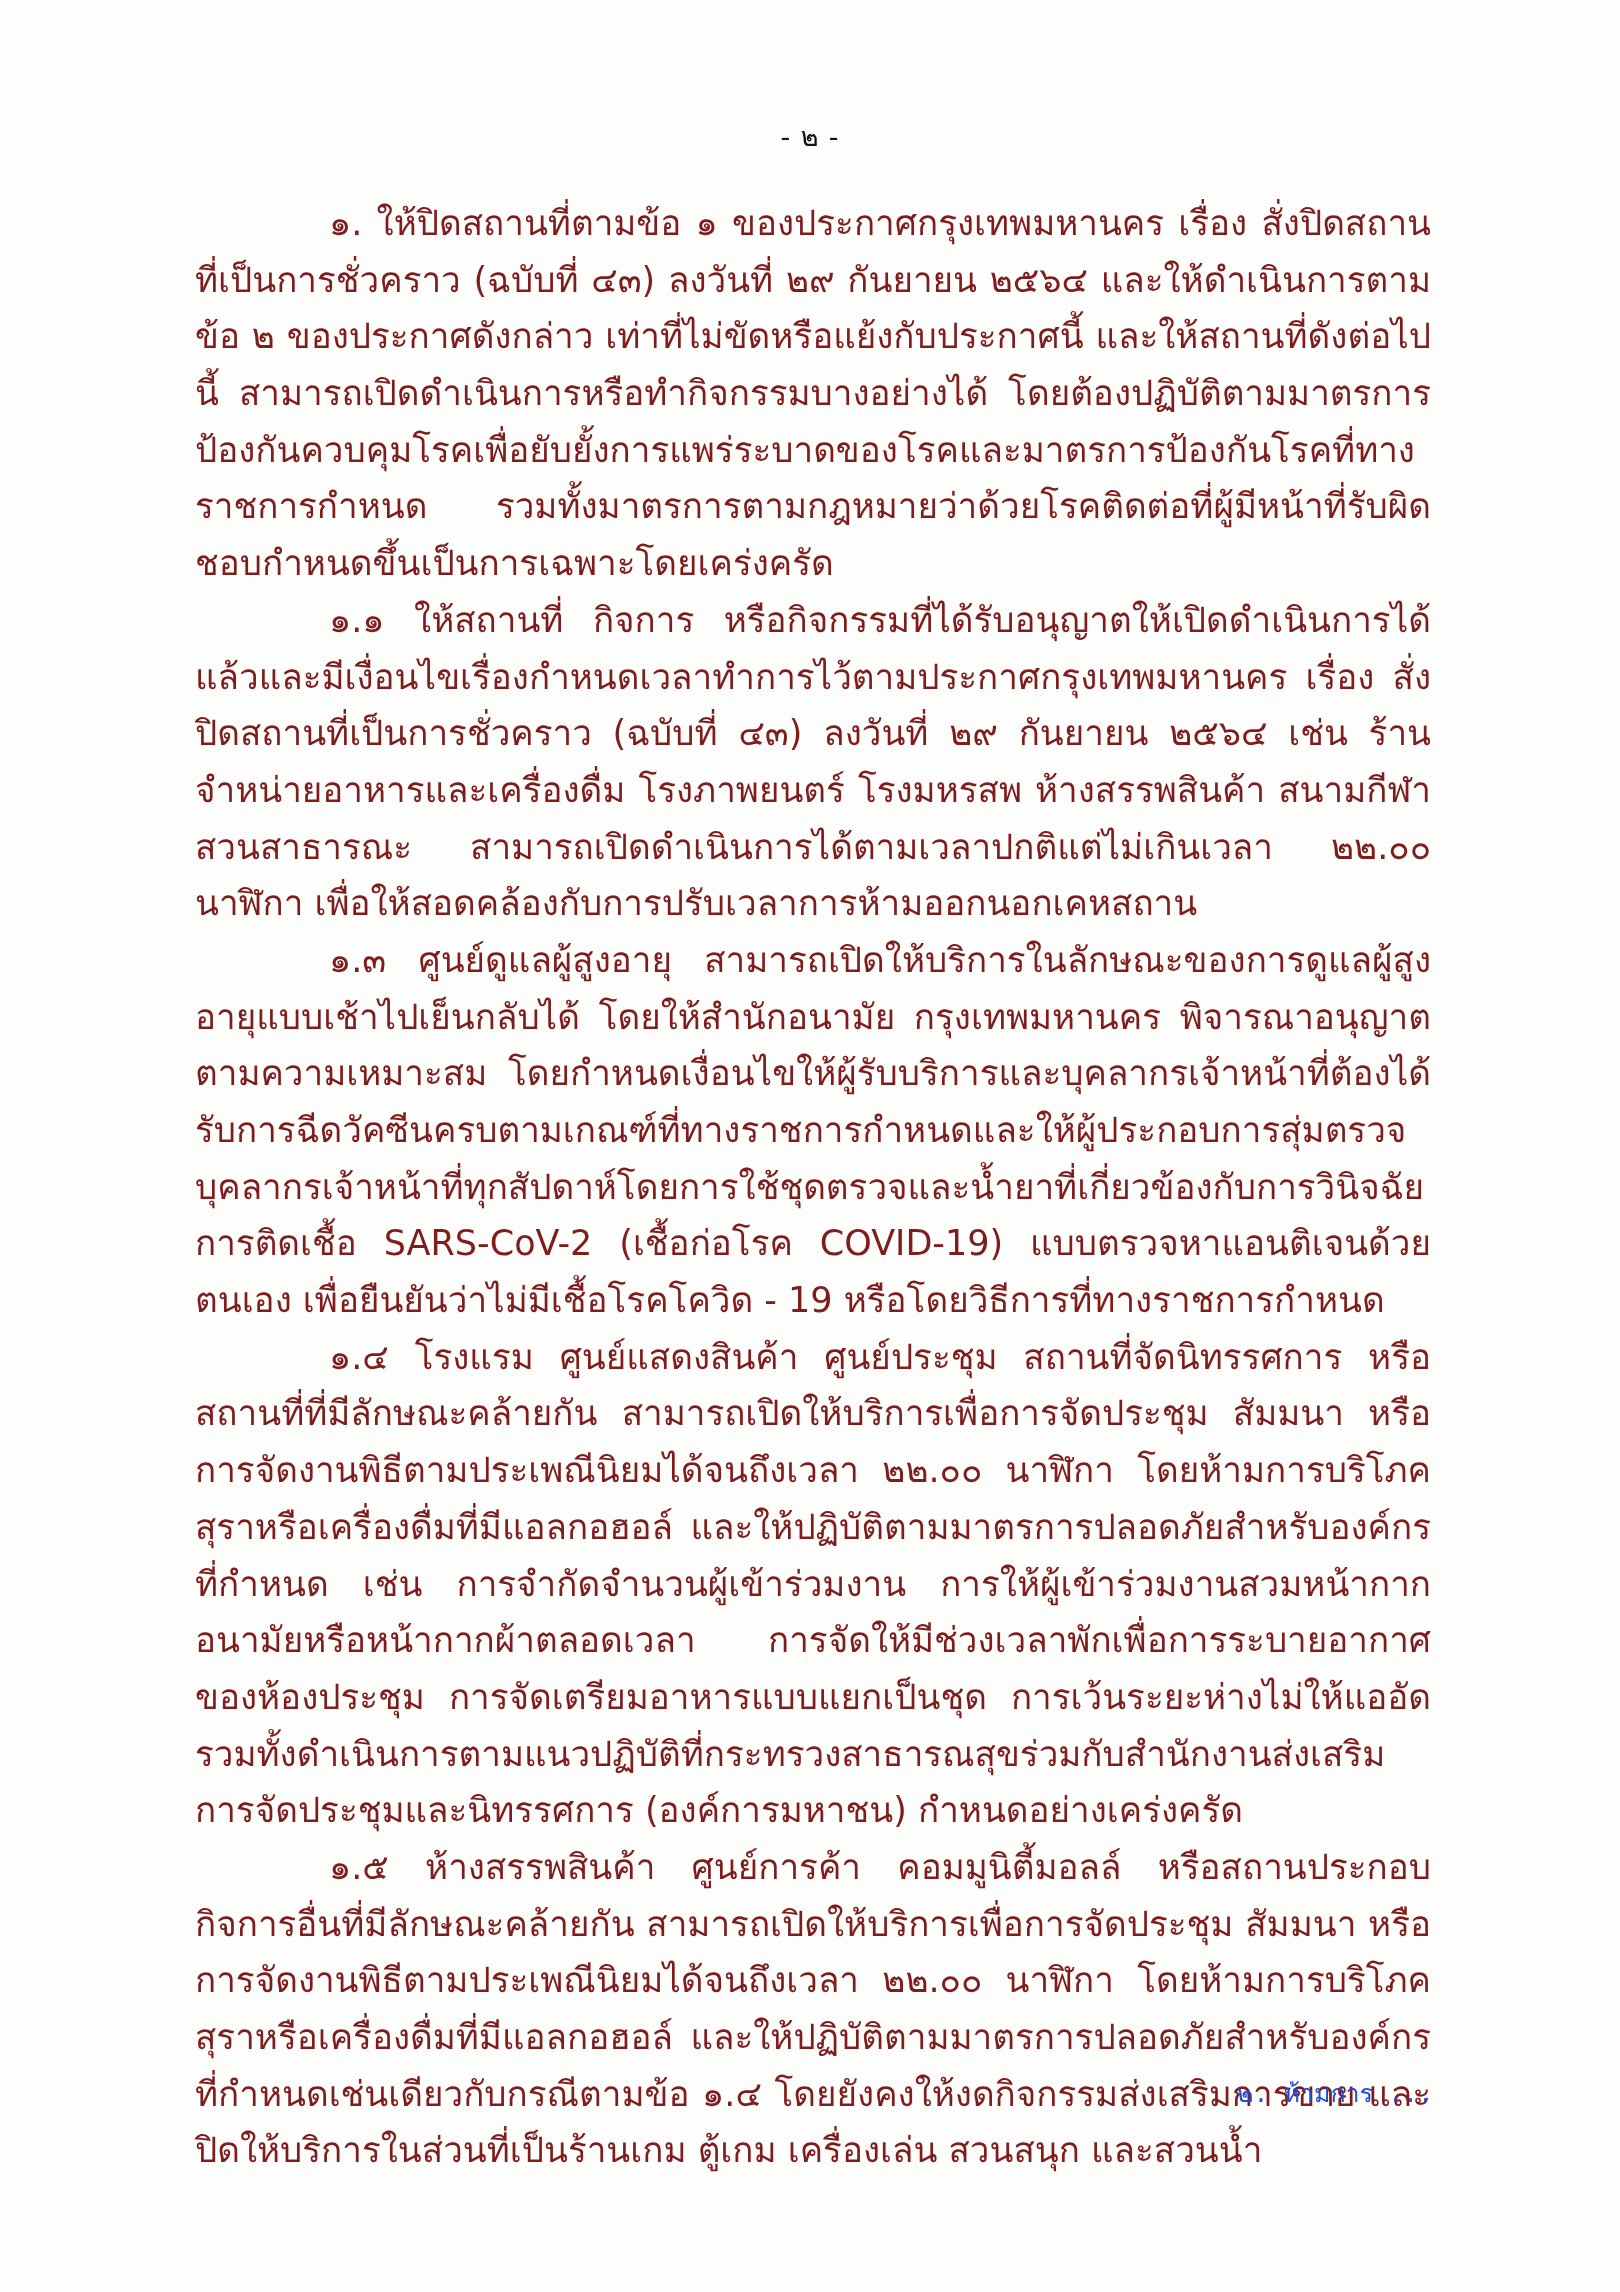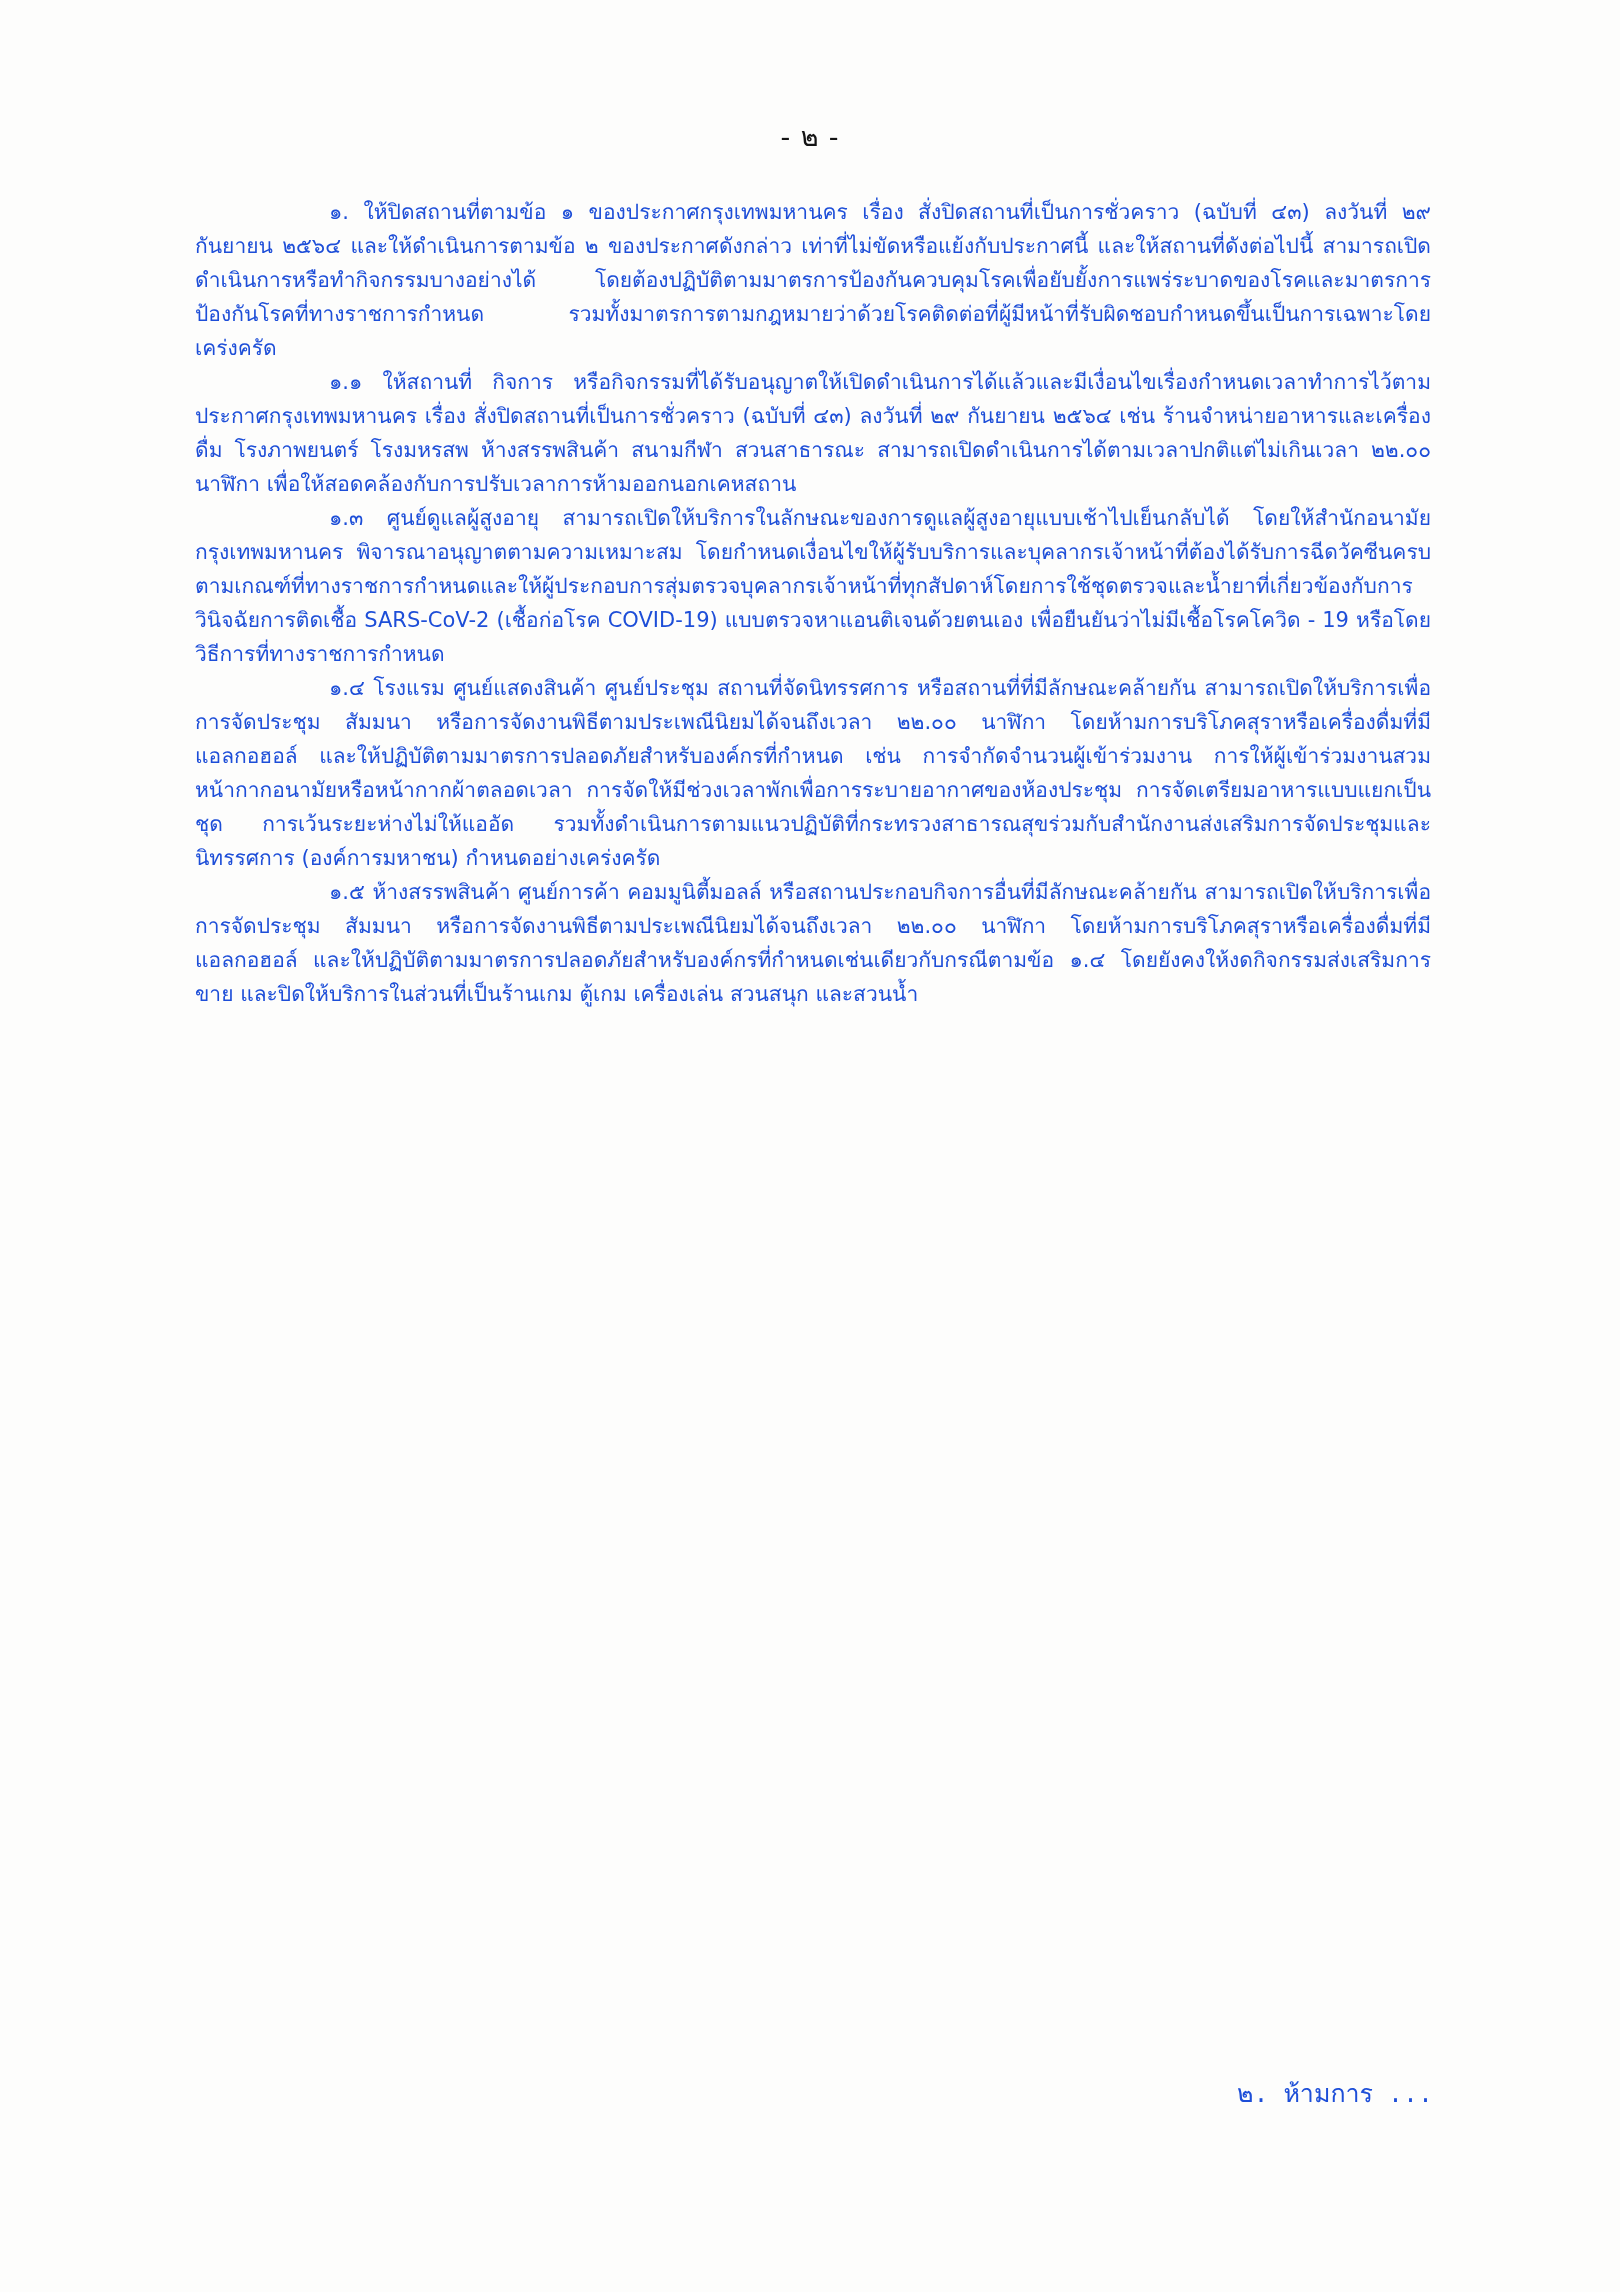--- a/index.html
+++ b/index.html
@@ -29,25 +29,25 @@
     text-align: center;
     font-size: 27px;
     letter-spacing: 0.9px;
     color: #141414;
   }
   .content {
     position: absolute;
     top: 195px;
     left: 195px;
     width: 1236px;
-    font-size: 21px;
+    font-size: 35px;
     line-height: 1.62;
     text-align: justify;
     text-justify: inter-word;
-    color: #1d4ed8;
+    color: #7f1d1d;
   }
   .para {
     margin: 0 0 0 0;
     text-indent: 134px;
     white-space: normal;
   }
   .para.sub {
     text-indent: 134px;
   }
   .footer-note {

